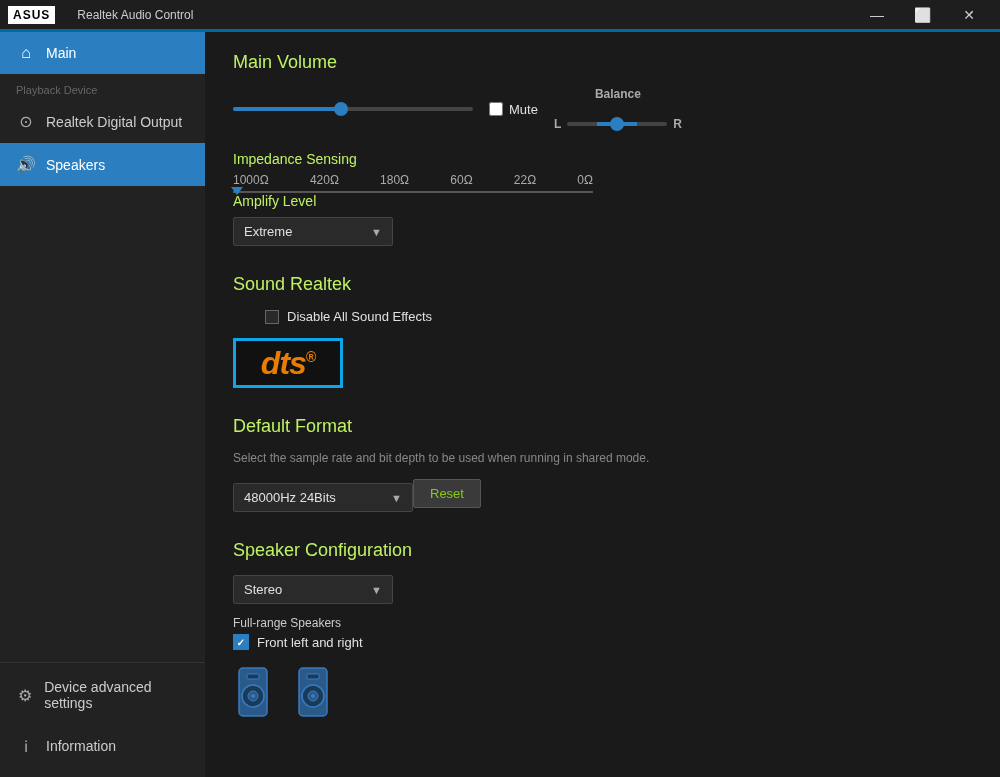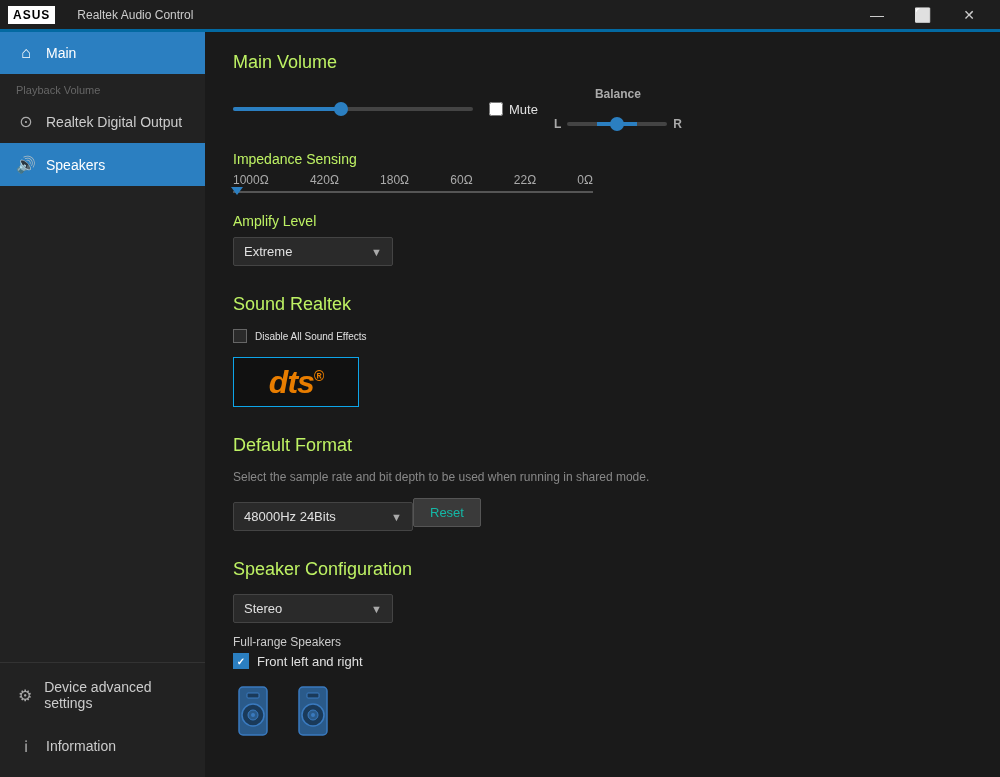--- a/index.html
+++ b/index.html
@@ -208,21 +208,21 @@
       width: 14px;
       height: 14px;
       background: #2b7fc1;
       border-radius: 50%;
       top: -5px;
       left: 50%;
       transform: translateX(-50%);
     }
 
     
-    .impedance-section { margin-bottom: 20px; }
+    .impedance-section { }
     .impedance-labels {
       display: flex;
       justify-content: space-between;
       font-size: 12px;
       color: #aaa;
       margin-bottom: 4px;
       width: 360px;
     }
     .impedance-bar {
       width: 360px;
@@ -261,34 +261,35 @@
     }
     .dropdown-arrow { color: #aaa; font-size: 11px; }
 
     
     .sound-effects-section { margin-bottom: 28px; }
     .checkbox-row {
       display: flex;
       align-items: center;
       gap: 8px;
       margin-bottom: 14px;
-      font-size: 10px;
+      font-size: 13px;
+      margin-left: 32px;
     }
     .checkbox-box {
       width: 14px;
       height: 14px;
       border: 1px solid #666;
       background: #2a2a2a;
       cursor: pointer;
       flex-shrink: 0;
     }
     .dts-logo-box {
       background: #111;
-      border: 1px solid #0ea5e9;
-      width: 126px;
+      border: 3px solid #0ea5e9;
+      width: 110px;
       height: 50px;
       display: flex;
       align-items: center;
       justify-content: center;
       padding: 22px 8px;
     }
     .dts-text {
       font-size: 32px;
       font-weight: 900;
       font-style: italic;
@@ -305,21 +306,21 @@
       color: #888;
       margin-bottom: 10px;
     }
     .format-row {
       display: flex;
       align-items: center;
     }
     .reset-btn {
       background: #3a3a3a;
       border: 1px solid #555;
-      color: #14b8a6;
+      color: #84cc16;
       font-size: 13px;
       padding: 6px 16px;
       cursor: pointer;
       border-radius: 2px;
     }
 
     
     .speaker-config-section { margin-bottom: 20px; }
     .full-range-label {
       font-size: 12px;
@@ -384,21 +385,21 @@
 <div class="app-body">
 
   <div class="sidebar">
     <div class="sidebar-nav">
 
       <div class="nav-item active">
         <span class="nav-icon">⌂</span>
         <span>Main</span>
       </div>
 
-      <div class="sidebar-divider-label">Playback Volume</div>
+      <div class="sidebar-divider-label">Playback Device</div>
 
       <div class="nav-item">
         <span class="nav-icon">⊙</span>
         <span>Realtek Digital Output</span>
       </div>
 
       <div class="nav-item" style="background:#2b7fc1; color:#fff;">
         <span class="nav-icon" style="color:#fff;">🔊</span>
         <span>Speakers</span>
       </div>

